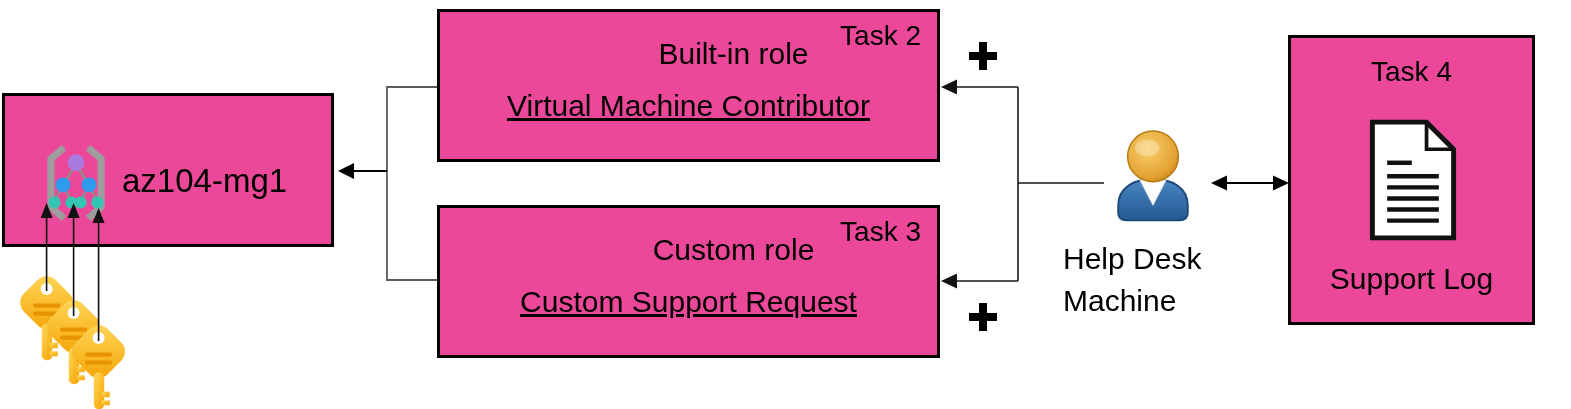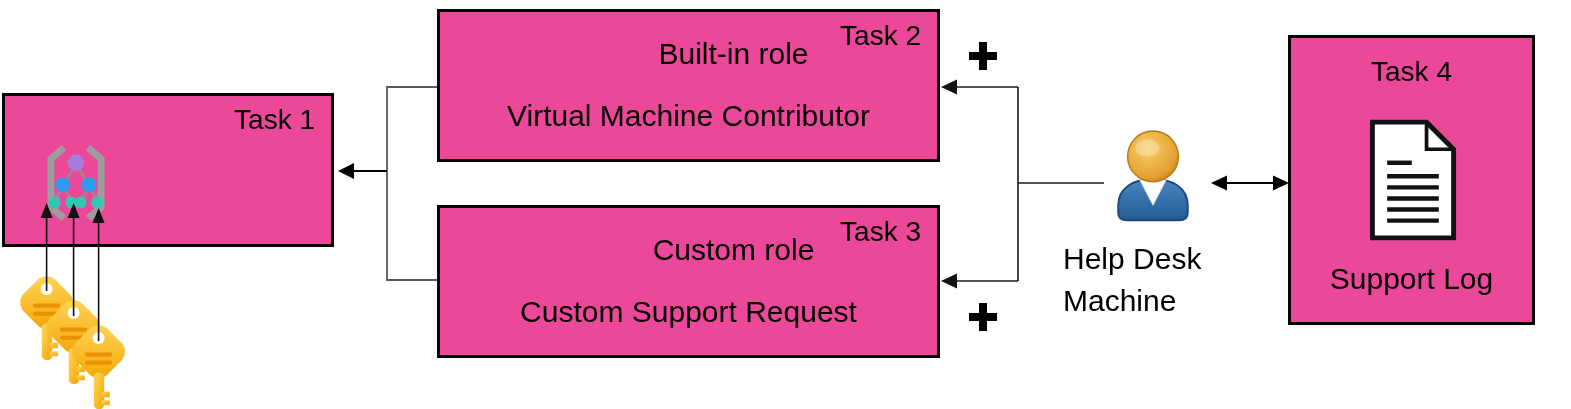--- a/index.html
+++ b/index.html
@@ -9,61 +9,61 @@
   }
   .box{position:absolute;background:#ec4899;border:3px solid #000;box-sizing:border-box;z-index:1;}
   .task1{left:2px;top:93px;width:332px;height:154px;}
   .task2{left:437px;top:9px;width:503px;height:153px;}
   .task3{left:437px;top:205px;width:503px;height:153px;}
   .task4{left:1288px;top:35px;width:247px;height:290px;}
   .corner-label{position:absolute;top:8px;right:16px;font-size:28px;white-space:nowrap;}
   .top-center-label{position:absolute;top:18px;left:0;width:100%;text-align:center;font-size:28px;}
   .box-line{position:absolute;left:0;width:100%;text-align:center;font-size:30px;white-space:nowrap;}
   .l1{top:25px;padding-left:45px;}
-  .l2{top:87px;}
+  .l2{top:77px;text-decoration:underline;}
   .mg-icon{position:absolute;left:33px;top:48px;width:76px;height:78px;}
   .mg-name{position:absolute;left:117px;top:66px;font-size:33px;white-space:nowrap;}
   .doc-icon{position:absolute;left:74px;top:80px;width:96px;height:124px;}
   .doc-caption{position:absolute;top:224px;left:0;width:100%;text-align:center;font-size:30px;}
   .plus{position:absolute;width:28px;height:28px;z-index:4;}
   .plus::before{content:"";position:absolute;left:0;top:10px;width:28px;height:8px;background:#000;}
   .plus::after{content:"";position:absolute;left:10px;top:0;width:8px;height:28px;background:#000;}
   .plus-top{left:969px;top:42px;}
   .plus-bottom{left:969px;top:303px;}
   .person-icon{position:absolute;left:1106px;top:126px;width:94px;height:104px;z-index:2;}
   .person-label{position:absolute;left:1063px;top:238px;width:180px;
     font-size:30px;line-height:42px;white-space:nowrap;}
   .overlay{position:absolute;left:0;top:0;width:1571px;height:409px;pointer-events:none;z-index:5;}
 </style>
 </head>
 <body>
 
 <div class="canvas">
 
   <div class="box task1">
-    <div class="corner-label">Task 1</div>
     <svg class="mg-icon" viewBox="0 0 80 84">
       <path d="M27,4 L13,16 L13,68 L27,80" fill="none" stroke="#9d9d9d" stroke-width="7.5"></path>
       <path d="M53,4 L67,16 L67,68 L53,80" fill="none" stroke="#9d9d9d" stroke-width="7.5"></path>
       <g stroke="#8f8f8f" stroke-width="2.6">
         <line x1="40" y1="22" x2="26" y2="44"></line>
           <line x1="40" y1="22" x2="54" y2="44"></line>
         <line x1="26" y1="44" x2="17" y2="62"></line>
           <line x1="26" y1="44" x2="35" y2="62"></line>
         <line x1="54" y1="44" x2="45" y2="62"></line>
           <line x1="54" y1="44" x2="63" y2="62"></line>
       </g>
       <circle cx="40" cy="20" r="9" fill="#a77be0"></circle>
       <circle cx="26" cy="44" r="8" fill="#2f9bef"></circle>
       <circle cx="54" cy="44" r="8" fill="#2f9bef"></circle>
       <circle cx="17" cy="63" r="6.5" fill="#33c6b3"></circle>
       <circle cx="35" cy="63" r="6.5" fill="#33c6b3"></circle>
       <circle cx="45" cy="63" r="6.5" fill="#33c6b3"></circle>
       <circle cx="63" cy="63" r="6.5" fill="#33c6b3"></circle>
     </svg>
+    <div class="mg-name">az104-mg1</div>
   </div>
 
   <div class="box task2">
     <div class="corner-label">Task 2</div>
     <div class="box-line l1">Built-in role</div>
     <div class="box-line l2">Virtual Machine Contributor</div>
   </div>
 
   <div class="box task3">
     <div class="corner-label">Task 3</div>

